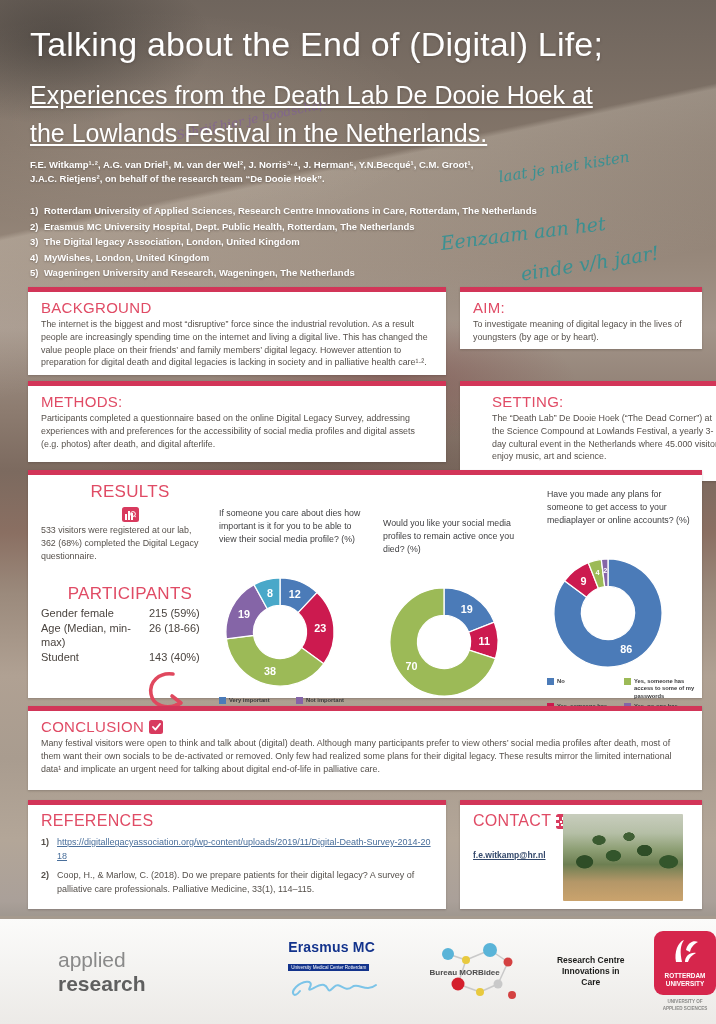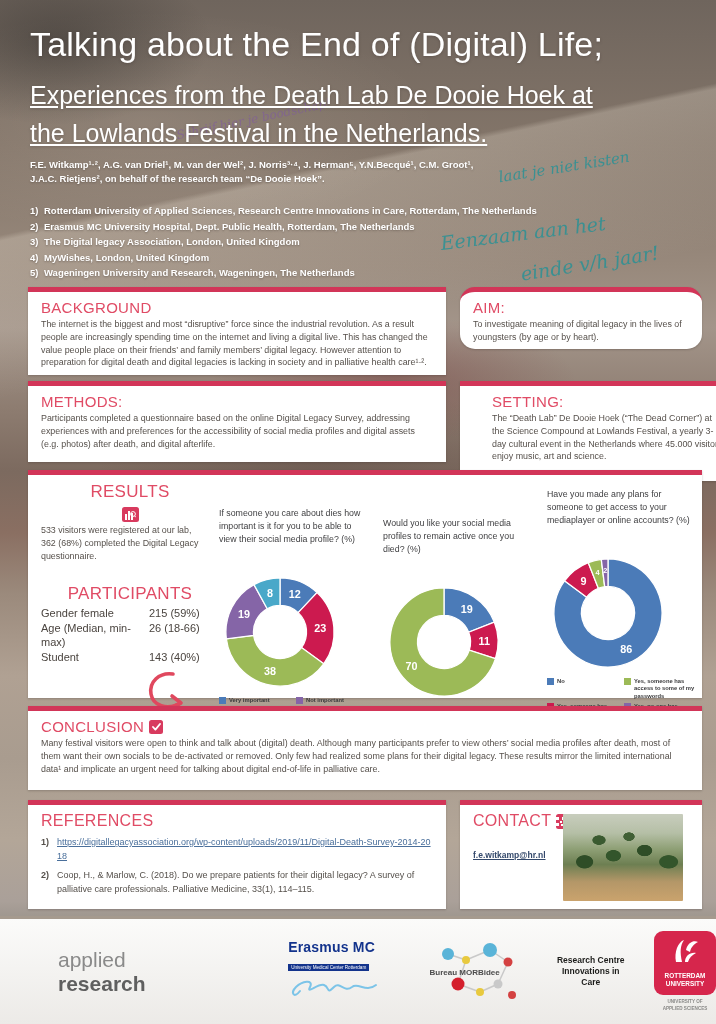--- a/index.html
+++ b/index.html
@@ -28,21 +28,21 @@
   .hand.purple { color:rgba(125,85,165,.55); font-size:12px; transform:rotate(-12deg); }
   .hand.teal { color:rgba(35,145,150,.8); }
 
   
   .box { position:absolute; background:#fff; border-top:5px solid #d23558; box-shadow:0 1px 2px rgba(50,40,35,.25); padding:7px 13px; }
   .h-red { color:#e04b65; font-size:15px; letter-spacing:.3px; margin-bottom:2px; display:flex; align-items:center; gap:5px; }
   .body-txt { color:#56504b; font-size:8.9px; line-height:1.44; }
   .icon-sq { display:inline-flex; align-items:center; justify-content:center; background:#d83a5e; border-radius:2.5px; }
 
   .box-background { left:28px; top:287px; width:418px; height:88px; }
-  .box-aim        { left:460px; top:287px; width:242px; height:62px;border-radius:15px; }
+  .box-aim        { left:460px; top:287px; width:242px; height:62px; }
   .box-methods    { left:28px;  top:381px; width:418px; height:81px; }
   .box-setting    { left:460px; top:381px; width:276px; height:100px;padding-left:32px; }
   .box-results    { left:28px;  top:470px; width:674px; height:228px; }
   .box-conclusion { left:28px;  top:706px; width:674px; height:84px; }
   .box-references { left:28px;  top:800px; width:418px; height:109px; }
   .box-contact    { left:460px; top:800px; width:242px; height:109px; }
 
   
   .results-flex { display:flex; }
   .res-left { width:178px; flex:0 0 178px; }

